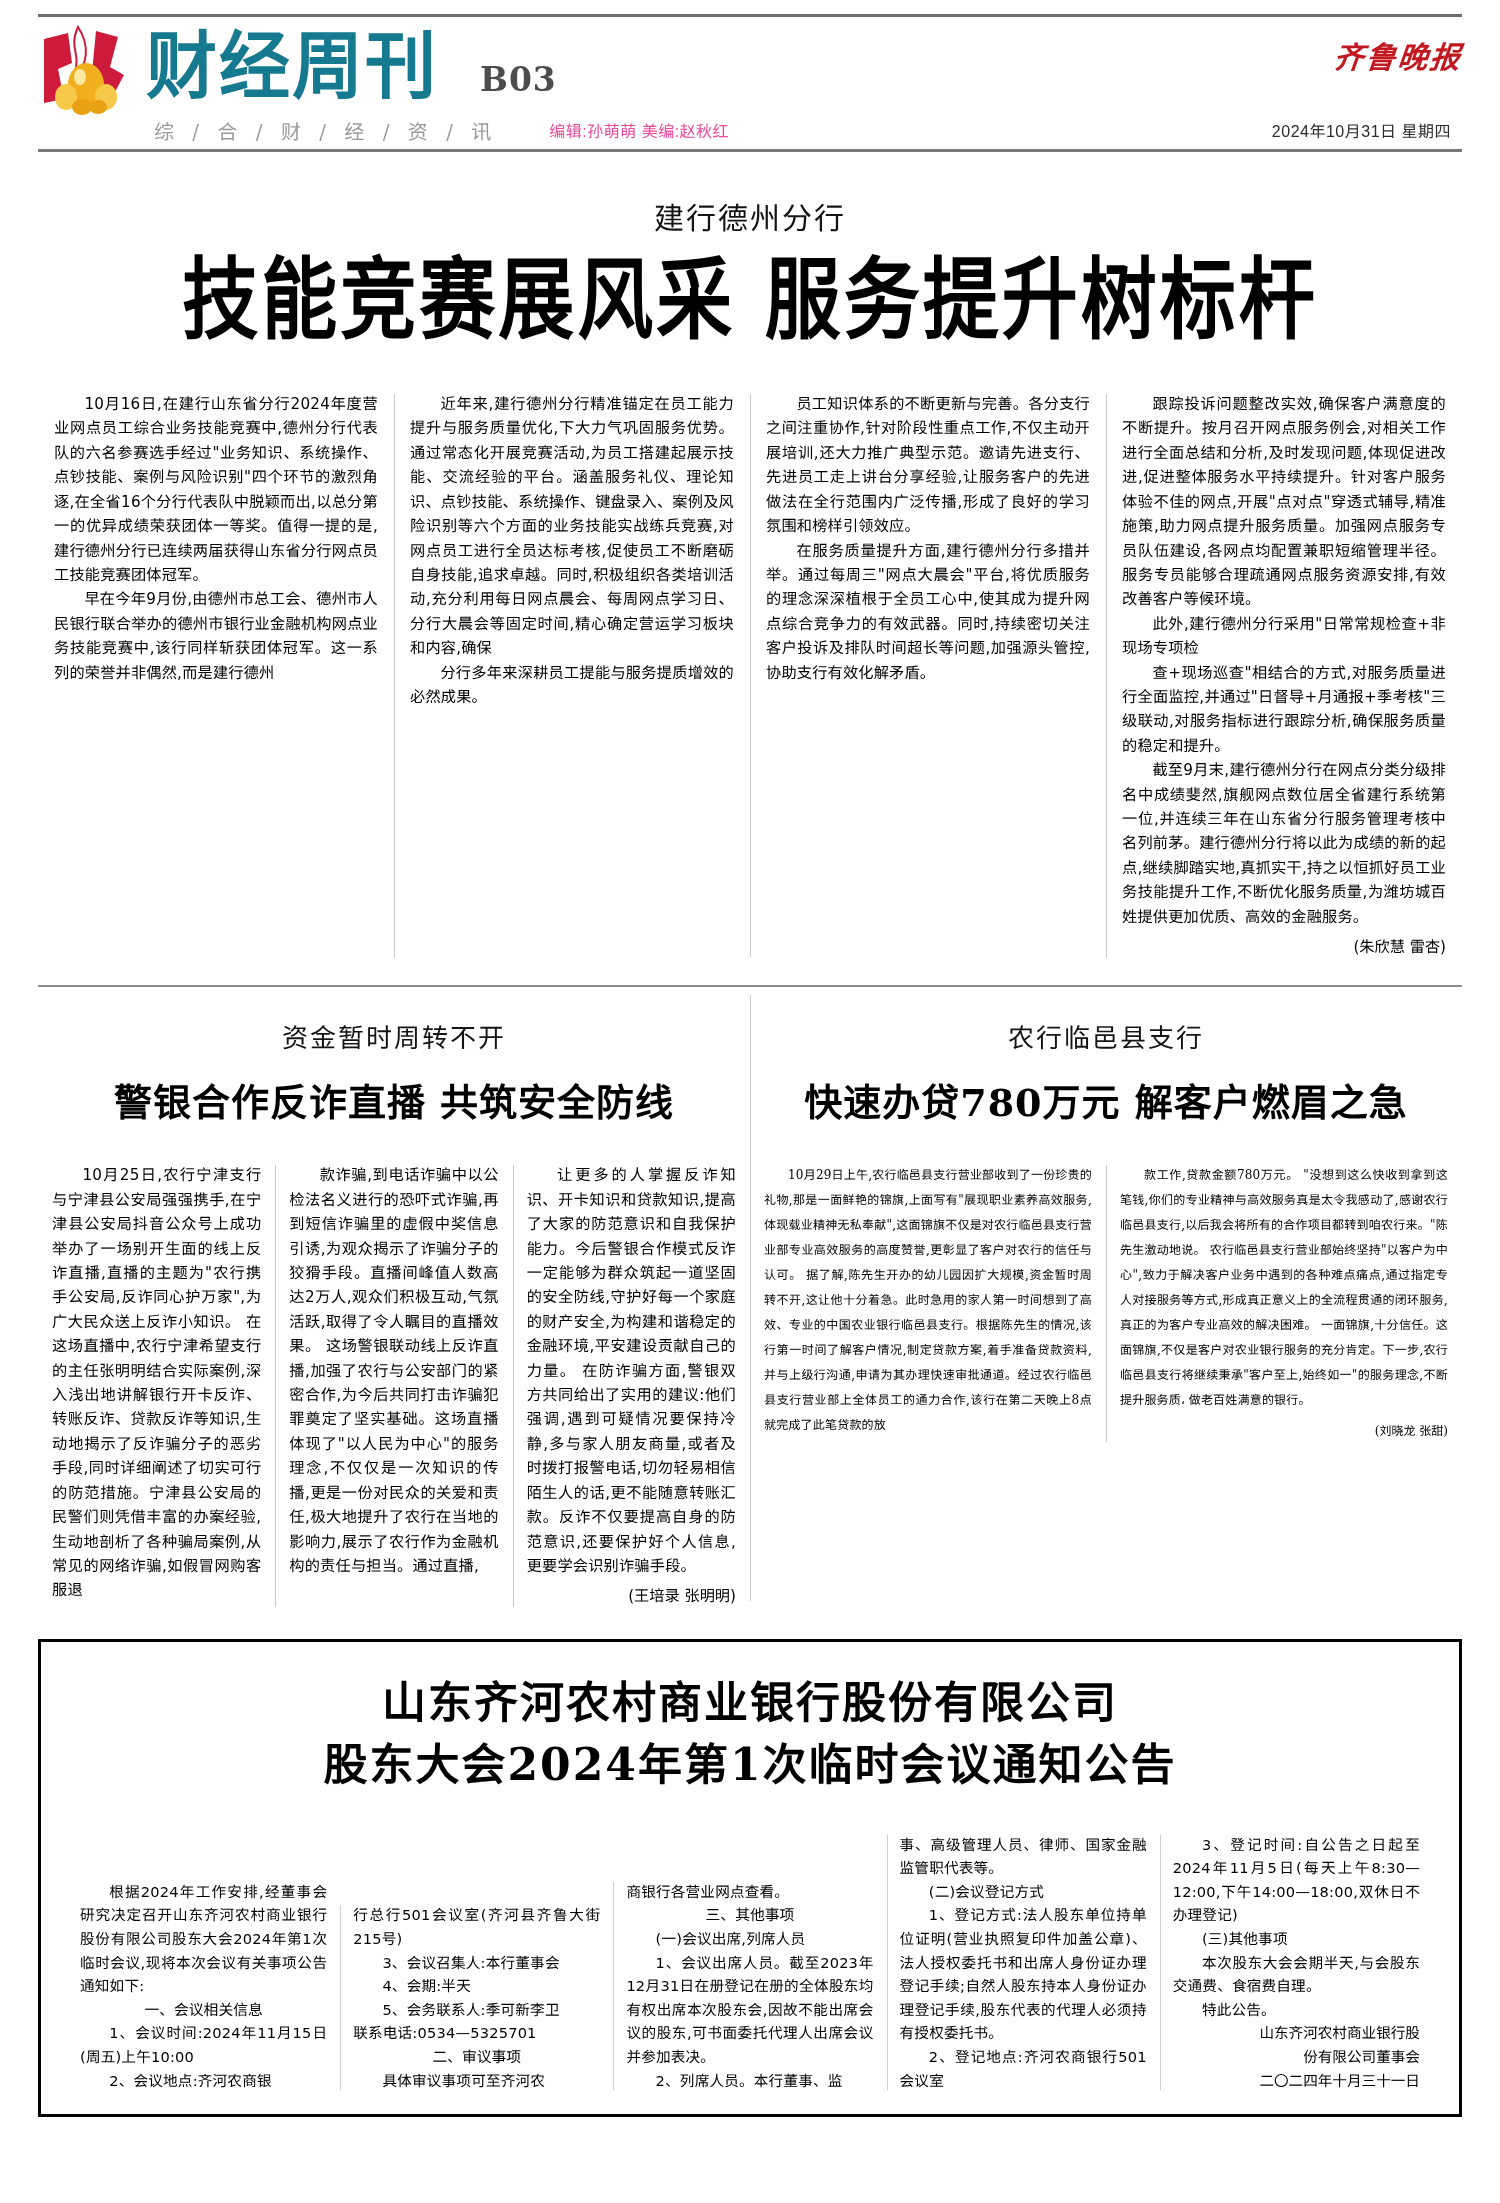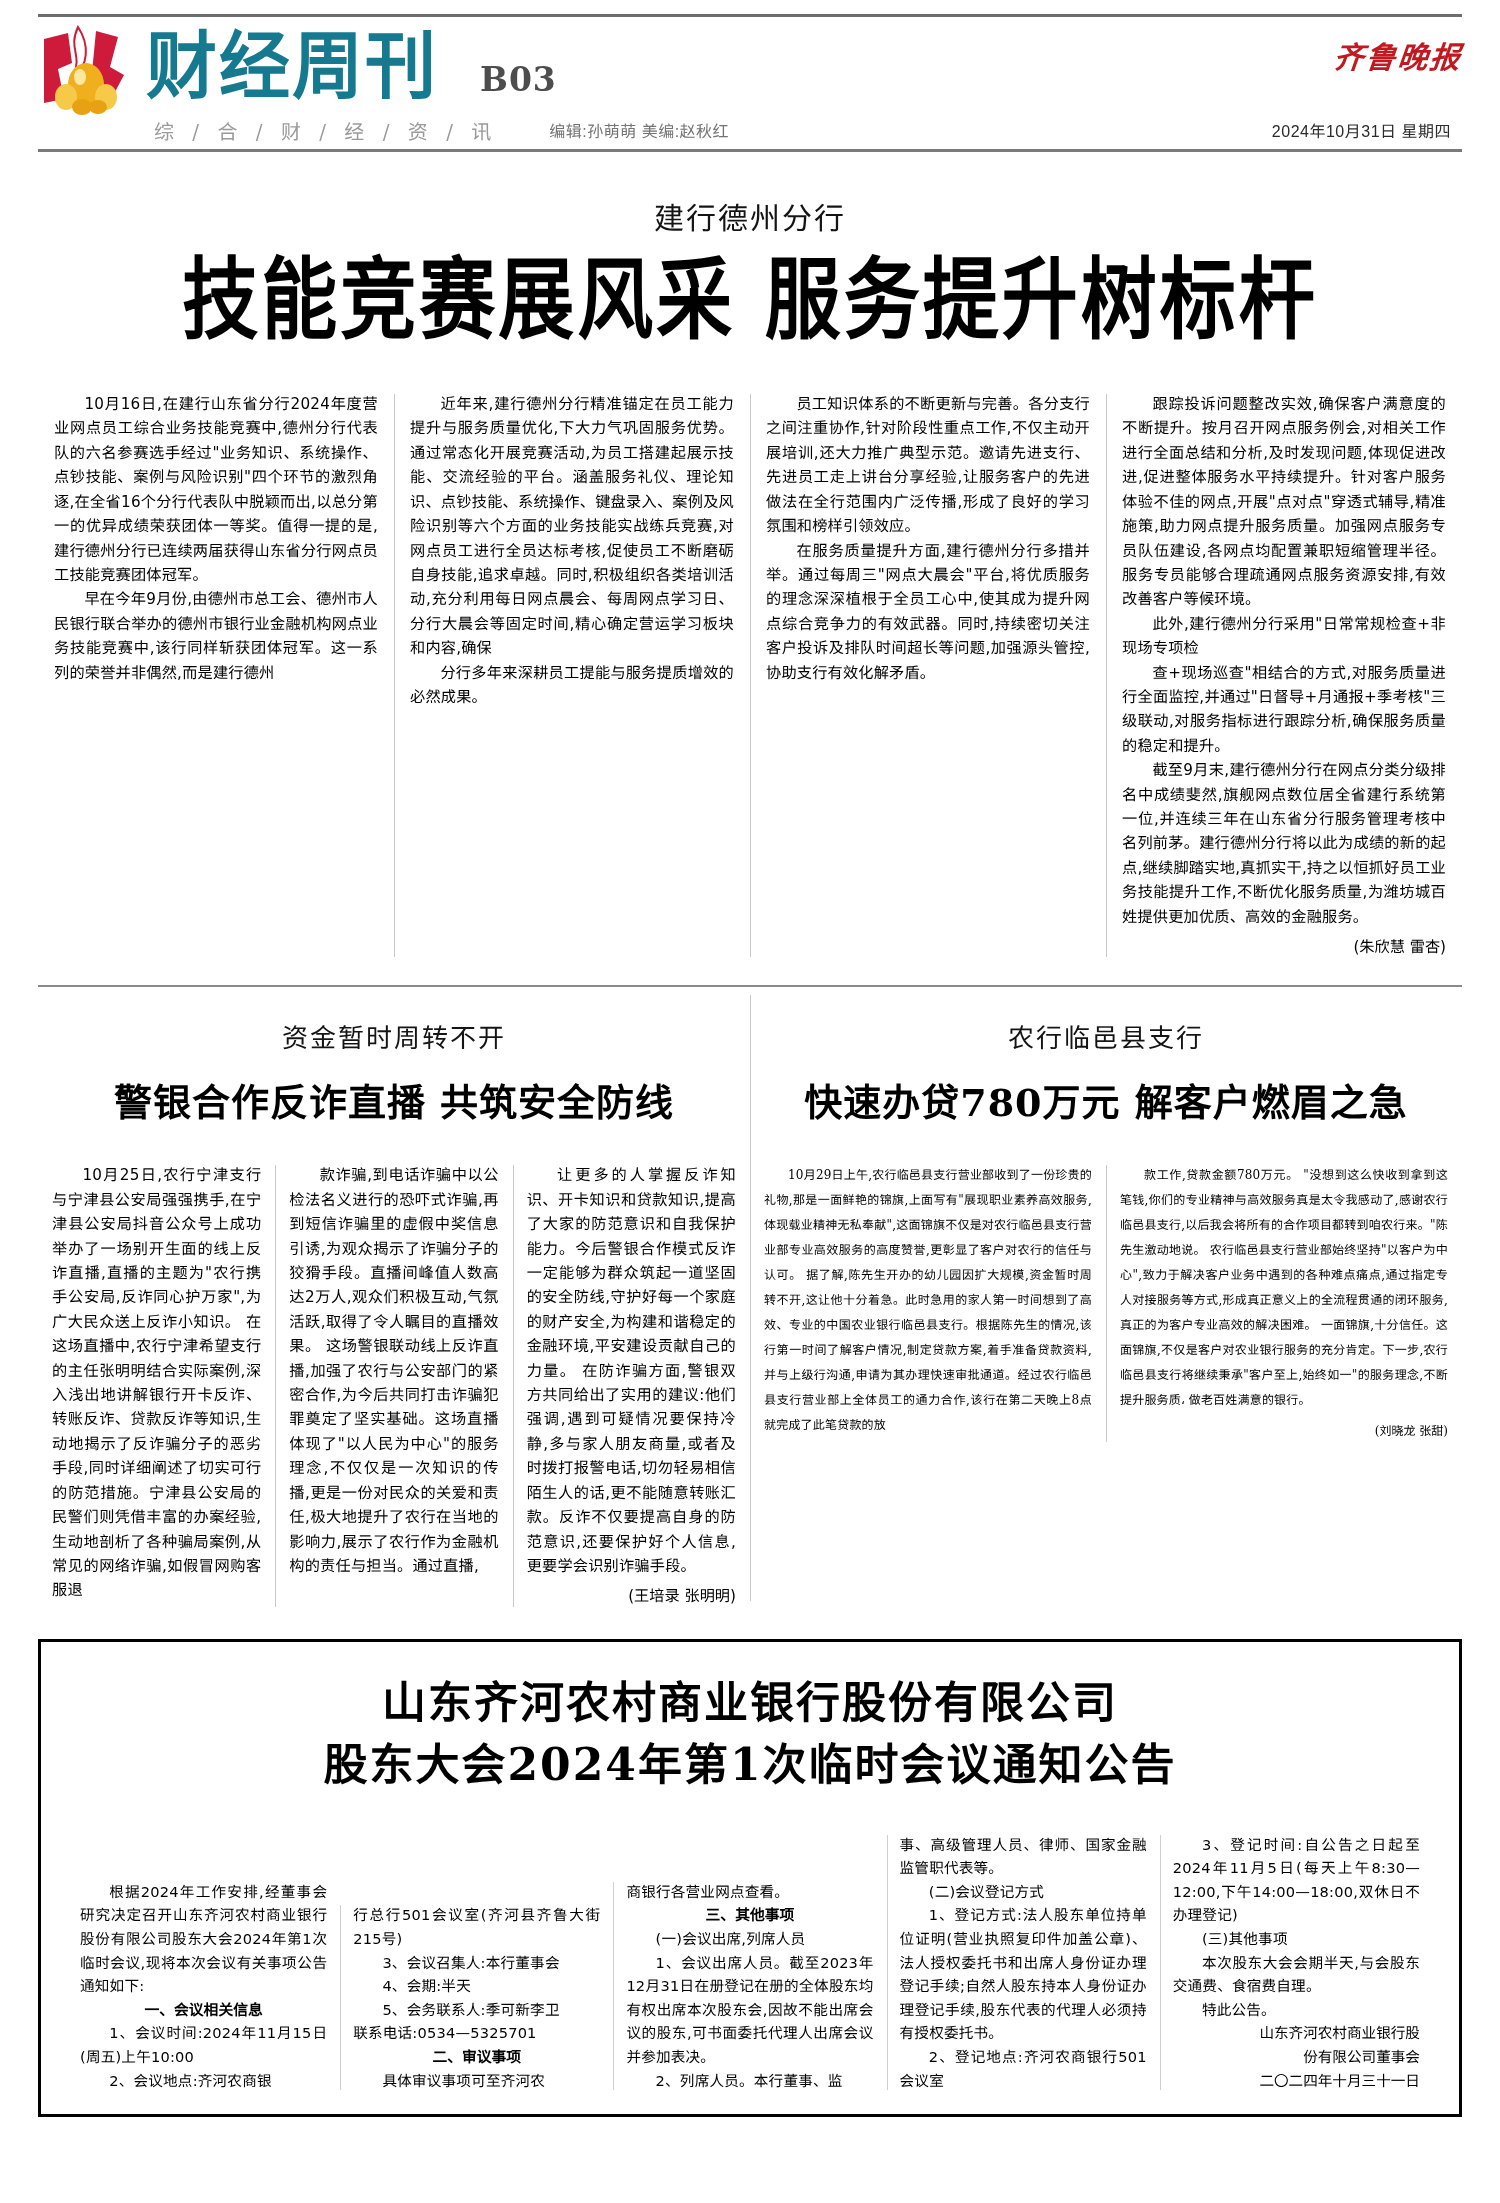--- a/index.html
+++ b/index.html
@@ -61,21 +61,21 @@
     height: 34px; position: relative;
   }
   .subline-kicker {
     margin-left: 116px;
     font-size: 20px; color: #9a9a9a;
     letter-spacing: 6px;
     font-family: "DejaVu Serif", "Liberation Serif", serif;
   }
   .subline-editor {
     margin-left: 52px;
-    font-size: 16px; color: #737373;
+    font-size: 16px; color: #ec4899;
     letter-spacing: 0.5px;
   }
   .subline-date {
     position: absolute; right: 11px;
     font-size: 16px; color: #2b2b2b; letter-spacing: 0.5px;
   }
   .masthead-rule-bottom { height: 3px; background: #7a7a7a; margin-top: 2px; }
 
   
   .lead-kicker {
@@ -188,21 +188,21 @@
   }
   .notice-cols { display: flex; margin-top: 36px; align-items: flex-end; }
   .notice-cols .col { width: 20%; padding: 0 13px; position: relative; }
   .notice-cols .col + .col::before {
     content:""; position:absolute; left:0; top:2px; bottom:2px;
     width:1px; background:#cfcfcf;
   }
   .notice-cols p.body { font-size: 14.6px; line-height: 23.6px; }
   p.nohang { text-indent: 0; }
   p.center-h {
-    text-align: center; font-weight: 700;
+    text-align: center; font-weight: 400;
     font-size: 14.8px; line-height: 23.6px; margin: 0; text-indent: 0;
     font-family: "DejaVu Sans", "Liberation Sans", sans-serif;
   }
   p.right-b {
     text-align: right; font-size: 14.6px; line-height: 23.6px;
     margin: 0; text-indent: 0;
     font-family: "DejaVu Sans", "Liberation Sans", sans-serif;
   }
 </style>
 </head>

